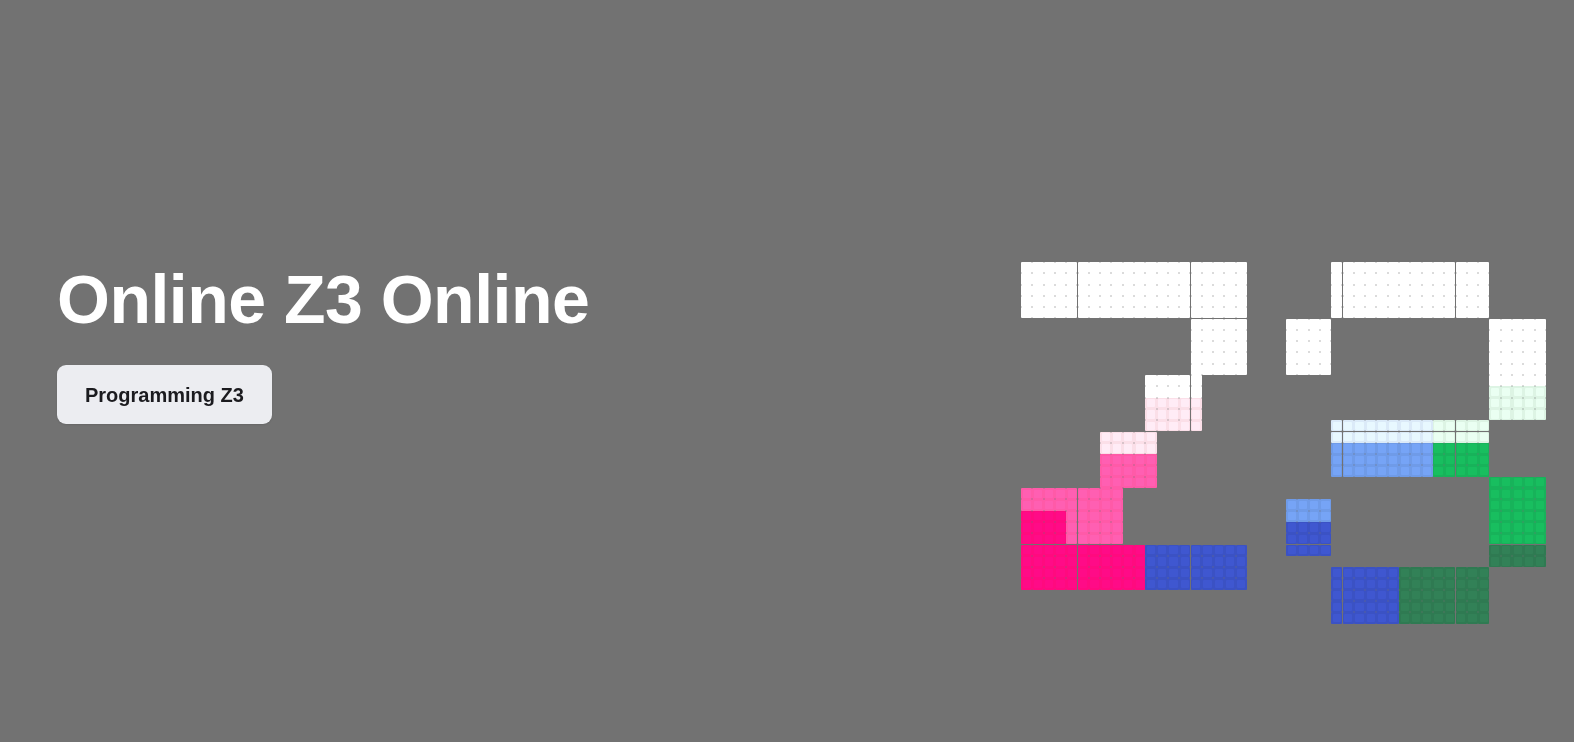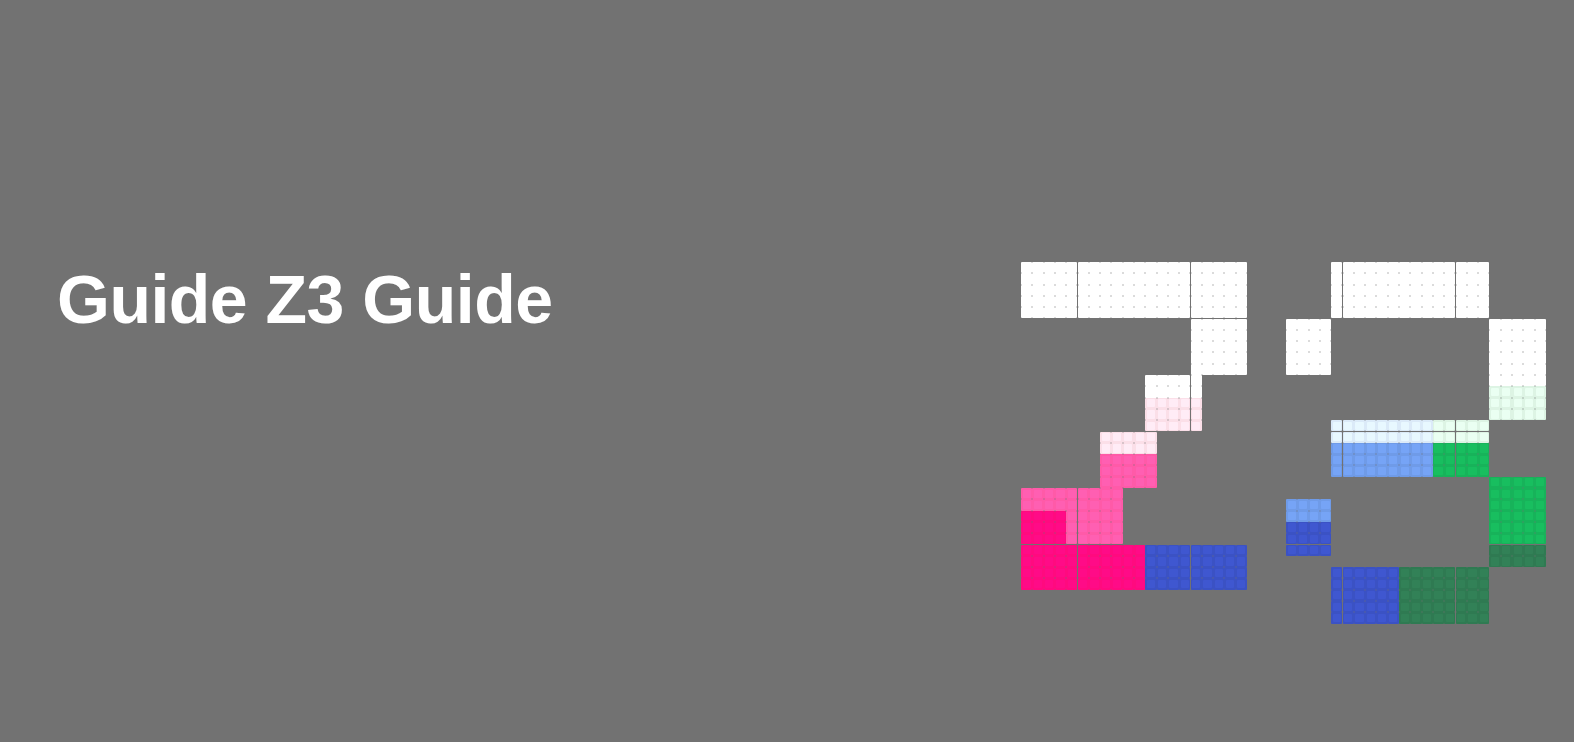--- a/index.html
+++ b/index.html
@@ -101,23 +101,24 @@
     background: inherit;
     filter: brightness(1.06);
   }
 </style>
 </head>
 <body>
 
 <div class="hero">
 
   <div class="hero-left">
-    <h1 class="hero-title">Guide Z3 Guide</h1>
+    <h1 class="hero-title">Online Z3 Online</h1>
 
     <div class="hero-buttons">
+      <a href="#" class="hero-btn">Programming Z3</a>
     </div>
   </div>
 
   <div class="logo">
     <div class="glyph glyph-z" id="glyph-z">
         <div class="cell" style="left: 0px; top: 0px; background: rgb(255, 255, 255);"></div>
         <div class="cell" style="left: 11.3px; top: 0px; background: rgb(255, 255, 255);"></div>
         <div class="cell" style="left: 22.6px; top: 0px; background: rgb(255, 255, 255);"></div>
         <div class="cell" style="left: 33.9px; top: 0px; background: rgb(255, 255, 255);"></div>
         <div class="cell" style="left: 45.2px; top: 0px; background: rgb(255, 255, 255);"></div>

